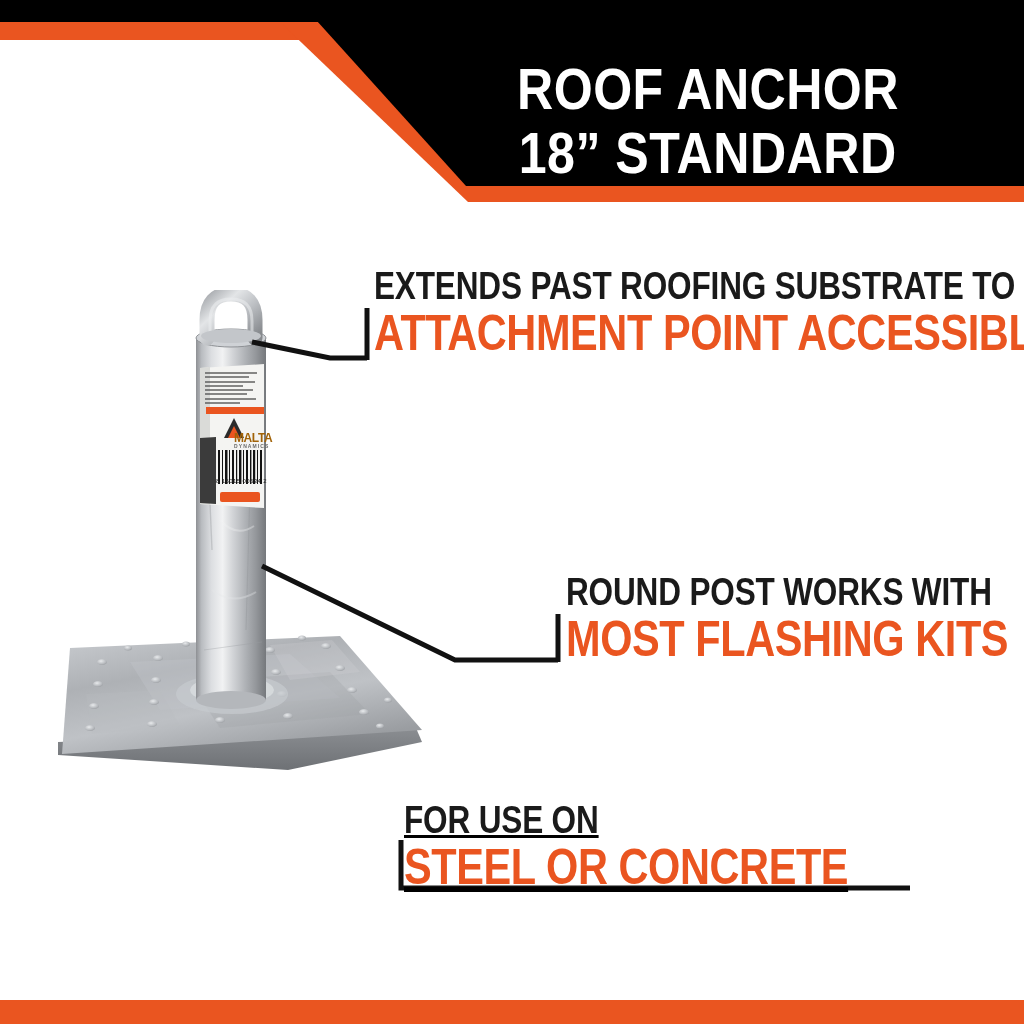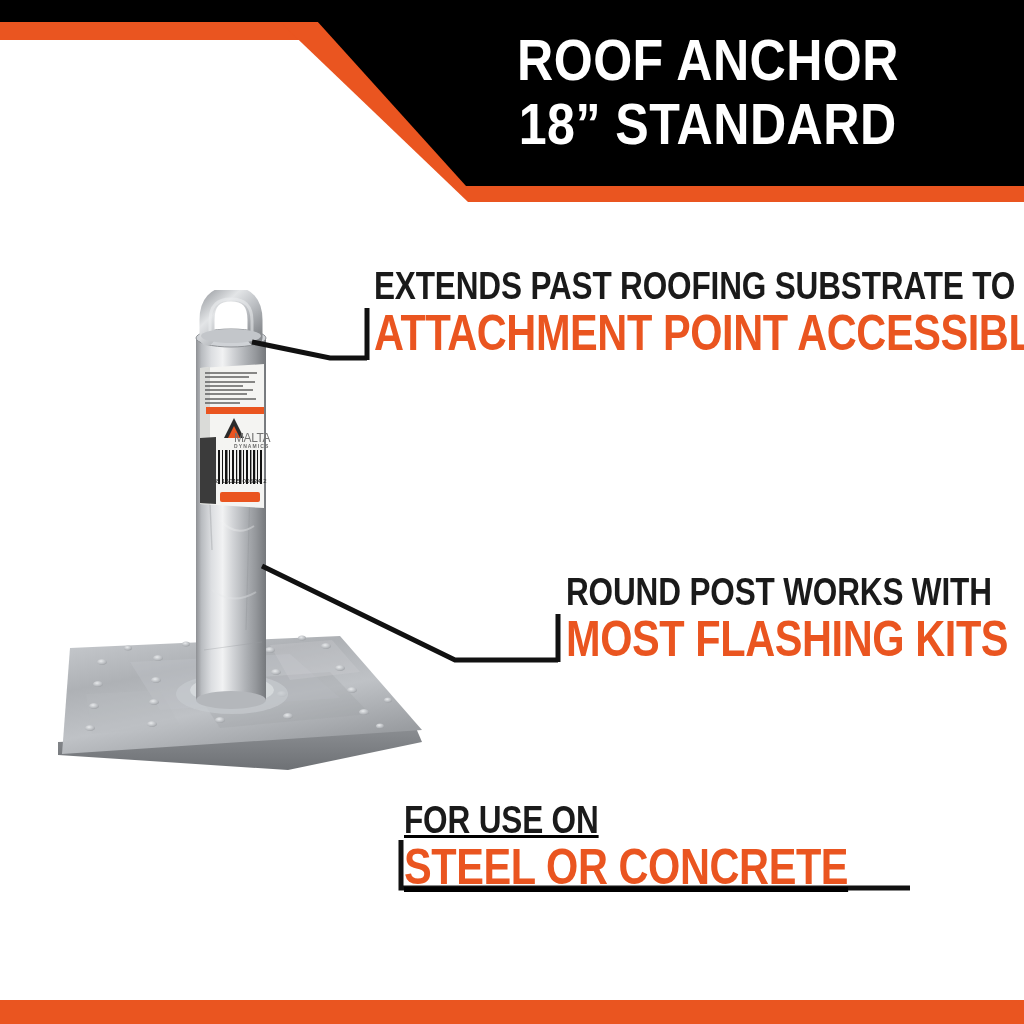--- a/index.html
+++ b/index.html
@@ -44,21 +44,21 @@
   }
   .banner svg { display: block; }
 
   .banner-titles {
     position: absolute;
     left: 272px; top: 0px;
     width: 752px; height: 186px;
     display: flex;
     flex-direction: column;
     align-items: center;
-    justify-content: center;
+    justify-content: flex-end;
     padding-left: 120px;
     box-sizing: border-box;
   }
   .banner-title-line {
     color: #ffffff;
     font-family: "Liberation Sans Narrow", "Liberation Sans", sans-serif;
     font-weight: bold;
     font-size: 57px;
     line-height: 1.12;
     letter-spacing: 0.5px;
@@ -123,23 +123,23 @@
   }
   .label-text-block .mini-line {
     height: 2px;
     background: #5c5c5c;
     margin-bottom: 2.3px;
   }
   .logo-wordmark {
     position: absolute;
     left: 234px; top: 432px;
     font-family: "Liberation Sans Narrow", "Liberation Sans", sans-serif;
-    font-weight: normal;
+    font-weight: bold;
     font-size: 12px;
-    color: #737373;
+    color: #a16207;
     letter-spacing: -0.4px;
     line-height: 1;
   }
   .logo-sub {
     position: absolute;
     left: 234px; top: 444px;
     font-family: "Liberation Sans", sans-serif;
     font-weight: bold;
     font-size: 5px;
     color: #6a6a6a;

